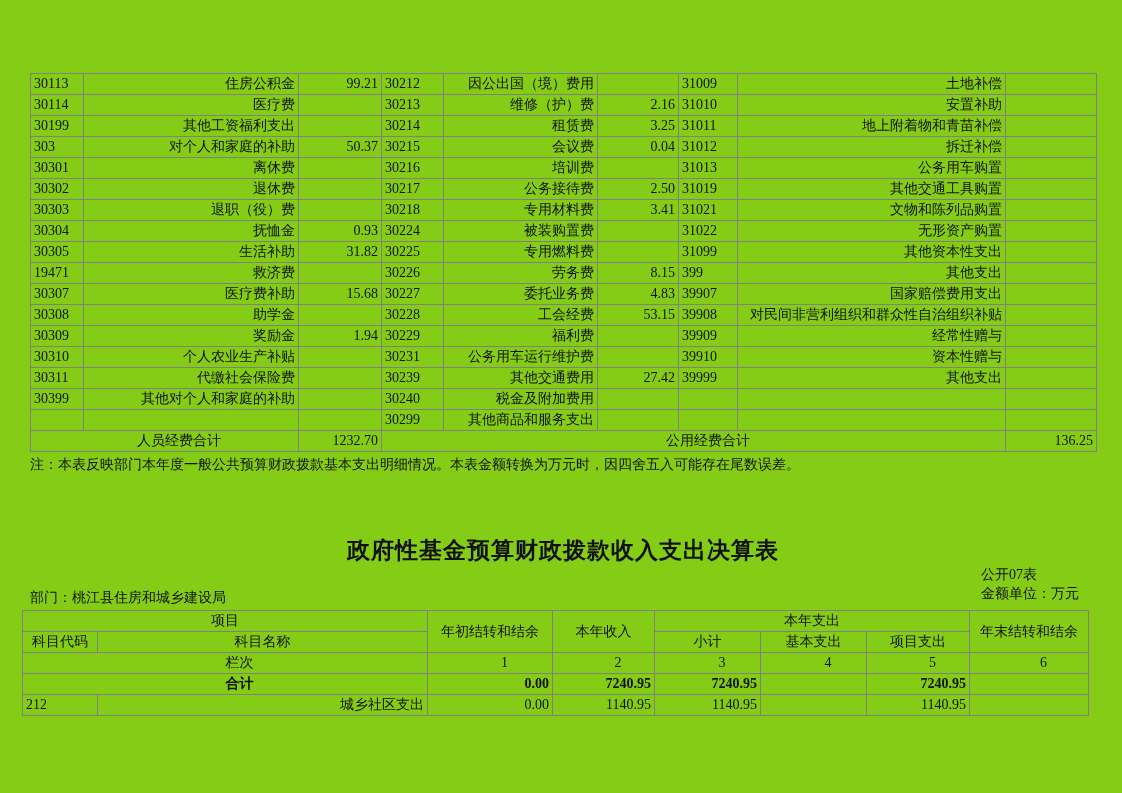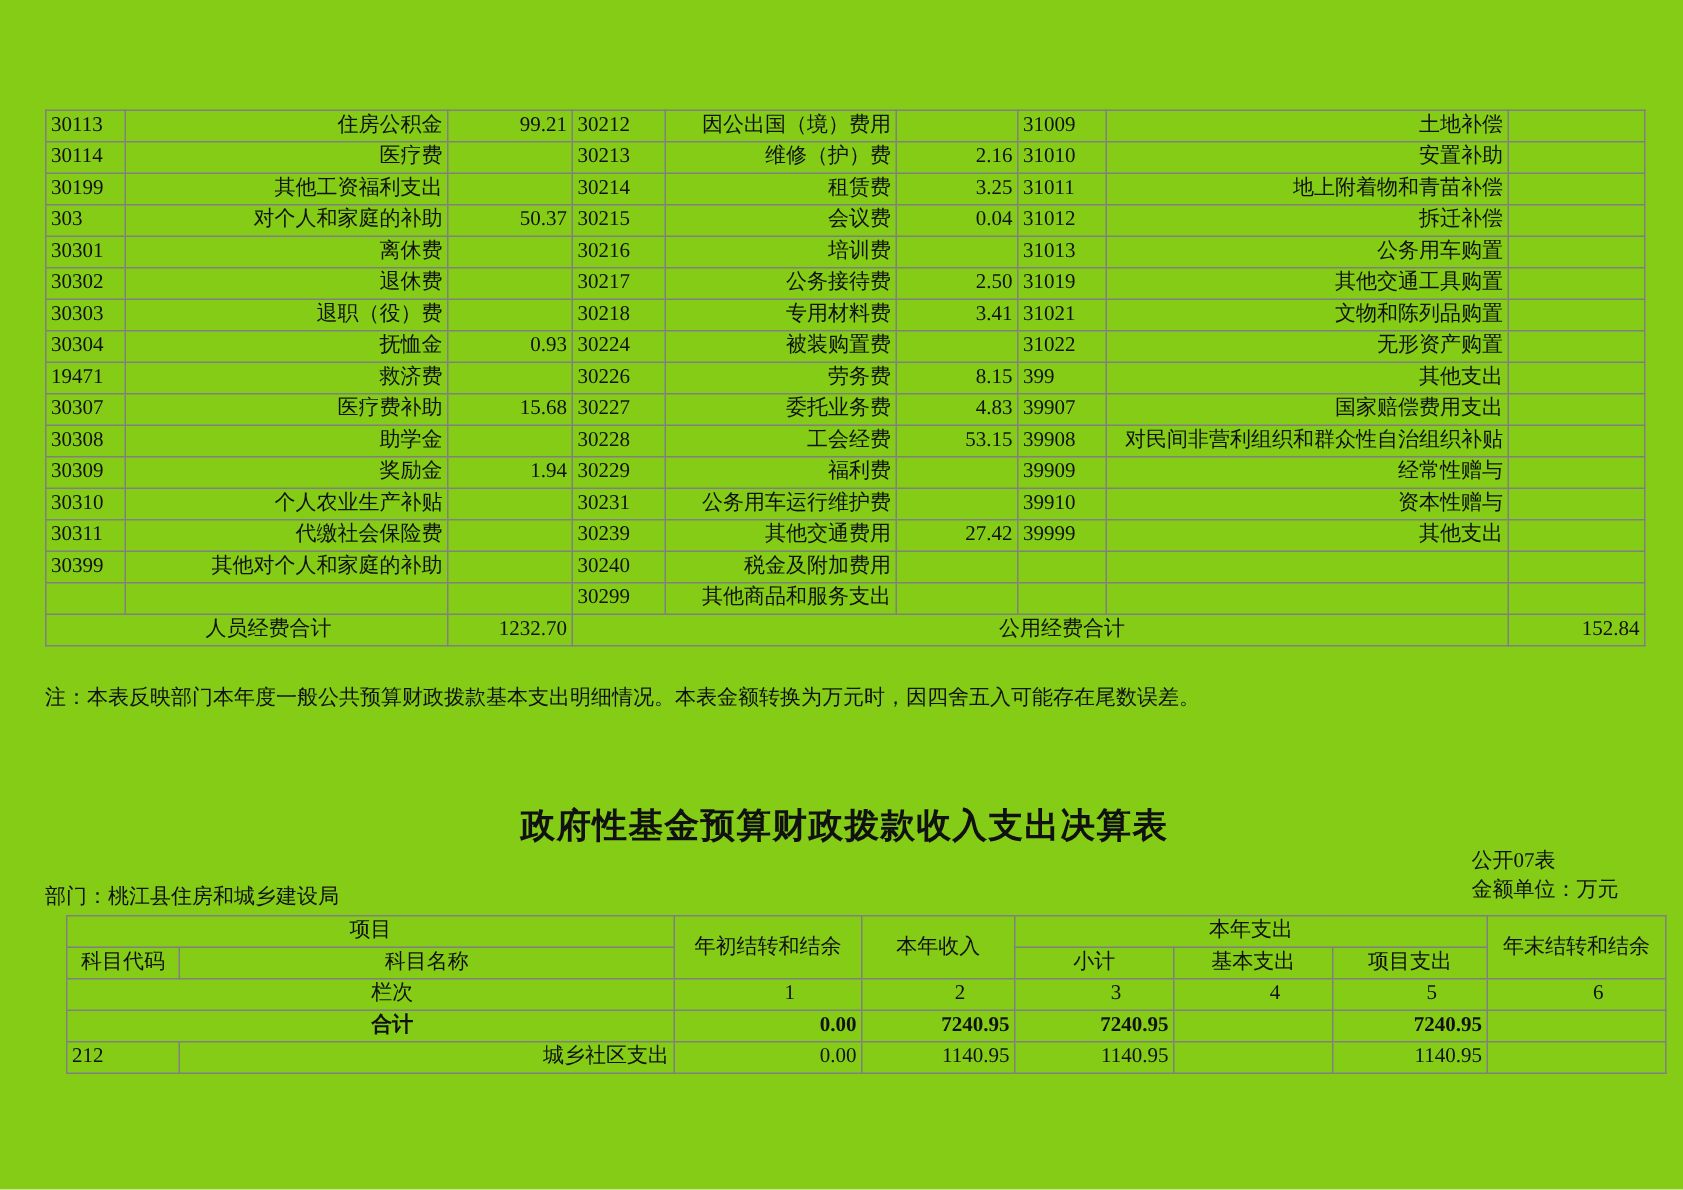--- a/index.html
+++ b/index.html
@@ -18,21 +18,21 @@
   .amount { text-align:right; }
   .center { text-align:center;padding-left:32px; }
   .bold   { font-weight:bold; }
 
   #table1-wrap { position:absolute; left:30px; top:73px; }
   #note        { position:absolute; left:30px; top:456px; font-size:14px; }
   #title2      { position:absolute; left:30px; top:535px; width:1066px;
                  text-align:center; font-size:23px; font-weight:bold; letter-spacing:1px; }
   #marks       { position:absolute; left:981px; top:565px; font-size:14px; line-height:19px; }
   #dept        { position:absolute; left:30px; top:589px; font-size:14px; }
-  #table2-wrap { position:absolute; left:44px; top:610px; }
+  #table2-wrap { position:absolute; left:22px; top:610px; }
   #table2 th   { text-align:center; }
   #table2 .hdr-tall { height:20px; }
 </style>
 </head>
 <body>
 
 <div class="sheet">
 
   <div id="table1-wrap">
     <table id="table1">
@@ -130,20 +130,31 @@
             <td class="name">抚恤金</td>
             <td class="amount">0.93</td>
             <td class="code">30224</td>
             <td class="name">被装购置费</td>
             <td class="amount"></td>
             <td class="code">31022</td>
             <td class="name">无形资产购置</td>
             <td class="amount"></td>
           </tr>
           <tr>
+            <td class="code">30305</td>
+            <td class="name">生活补助</td>
+            <td class="amount">31.82</td>
+            <td class="code">30225</td>
+            <td class="name">专用燃料费</td>
+            <td class="amount"></td>
+            <td class="code">31099</td>
+            <td class="name">其他资本性支出</td>
+            <td class="amount"></td>
+          </tr>
+          <tr>
             <td class="code">19471</td>
             <td class="name">救济费</td>
             <td class="amount"></td>
             <td class="code">30226</td>
             <td class="name">劳务费</td>
             <td class="amount">8.15</td>
             <td class="code">399</td>
             <td class="name">其他支出</td>
             <td class="amount"></td>
           </tr>
@@ -223,21 +234,21 @@
             <td class="code"></td>
             <td class="name"></td>
             <td class="amount"></td>
           </tr>
         </tbody>
       <tbody>
         <tr>
           <td colspan="2" class="center">人员经费合计</td>
           <td class="amount">1232.70</td>
           <td colspan="5" class="center">公用经费合计</td>
-          <td class="amount">152.84</td>
+          <td class="amount">136.25</td>
         </tr>
       </tbody>
     </table>
   </div>
 
   <div id="note">注：本表反映部门本年度一般公共预算财政拨款基本支出明细情况。本表金额转换为万元时，因四舍五入可能存在尾数误差。</div>
 
   <div id="title2">政府性基金预算财政拨款收入支出决算表</div>
   <div id="marks">
     <div>公开07表</div>

